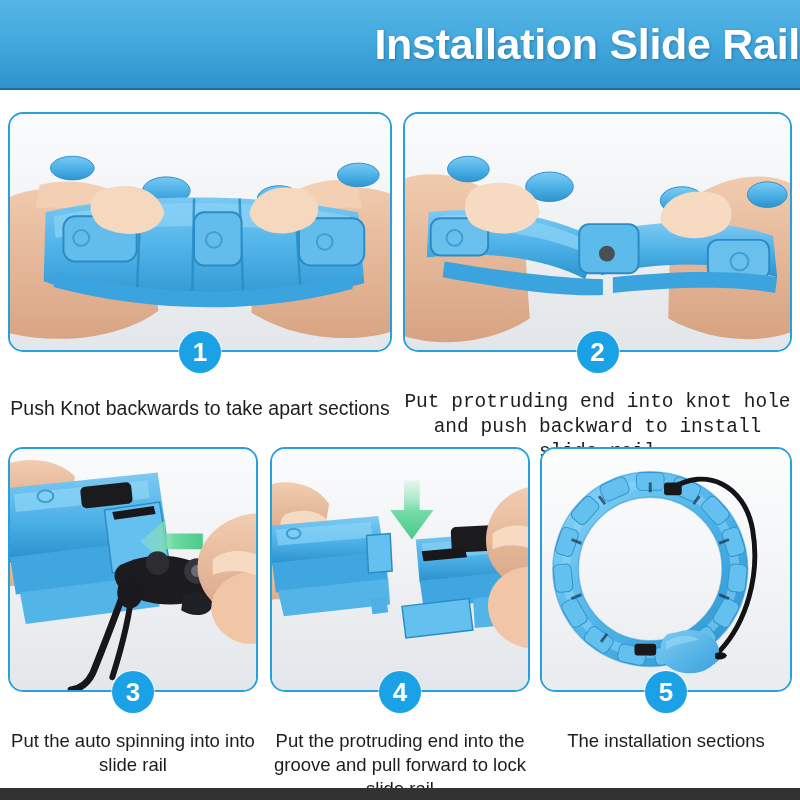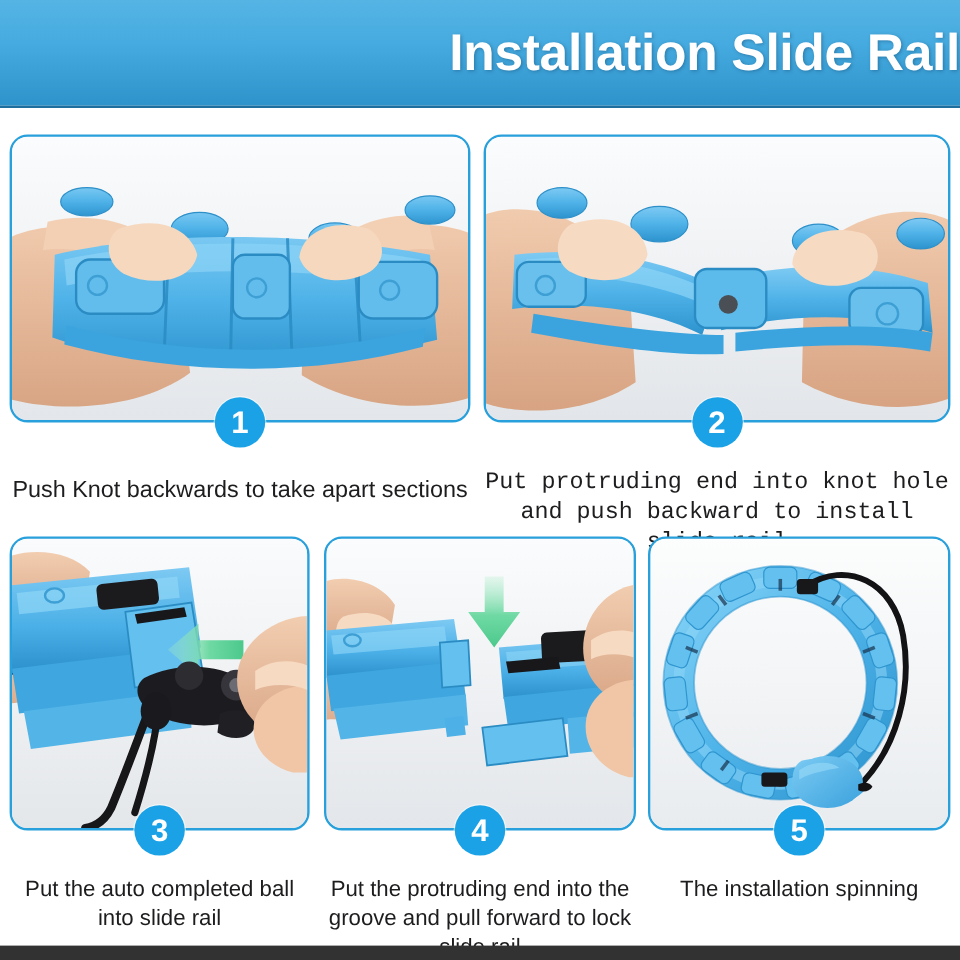--- a/index.html
+++ b/index.html
@@ -321,21 +321,21 @@
           <path d="M124 142 C 122 170, 114 200, 104 232" fill="none" stroke="#17171a" stroke-width="6" stroke-linecap="round"></path>
           <ellipse cx="122" cy="146" rx="13" ry="16" fill="#1a1a1e"></ellipse>
 
           <path d="M260 66 C 232 62, 200 80, 192 108 C 186 134, 200 158, 226 168 L 260 170 Z" fill="url(#skin3)"></path>
           <path d="M262 126 C 238 120, 212 132, 206 152 C 200 172, 214 192, 238 198 L 262 198 Z" fill="#f0c6a7"></path>
           <path d="M206 112 C 222 100, 246 102, 258 112 L 258 132 C 242 122, 220 122, 206 128 Z" fill="#f7dac2"></path>
         </svg>
       </div>
     </div>
     <div class="badge">3</div>
-    <div class="caption small">Put the auto completed ball into slide rail</div>
+    <div class="caption small">Put the auto spinning into into slide rail</div>
   </div>
 
   <div class="panel" id="panel-4">
     <div class="photo">
       <div class="scene">
         <svg viewBox="0 0 260 245" preserveAspectRatio="none" aria-hidden="true">
           <defs>
             <linearGradient id="bg4" x1="0" y1="0" x2="0" y2="1">
               <stop offset="0" stop-color="#fbfcfd"></stop>
                 <stop offset="1" stop-color="#e3e6ea"></stop>
@@ -484,18 +484,18 @@
 
           <path d="M128 188 C 150 182, 176 196, 182 212 C 172 226, 144 230, 128 220 C 118 210, 118 194, 128 188 Z" fill="url(#ball5)"></path>
           <ellipse cx="150" cy="206" rx="30" ry="22" fill="url(#ball5)"></ellipse>
           <path d="M126 196 C 138 188, 152 188, 160 194 C 150 196, 136 198, 126 204 Z" fill="#9adaf8" opacity="0.6"></path>
           <rect x="94" y="198" width="22" height="12" rx="3" fill="#18181b"></rect>
           <path d="M176 208 C 180 206, 186 206, 188 210 C 186 214, 180 215, 176 213 Z" fill="#131316"></path>
         </svg>
       </div>
     </div>
     <div class="badge">5</div>
-    <div class="caption small">The installation spinning</div>
+    <div class="caption small">The installation sections</div>
   </div>
 
 </div>
 
 <div class="footer-bar"></div>
 
 </body></html>

